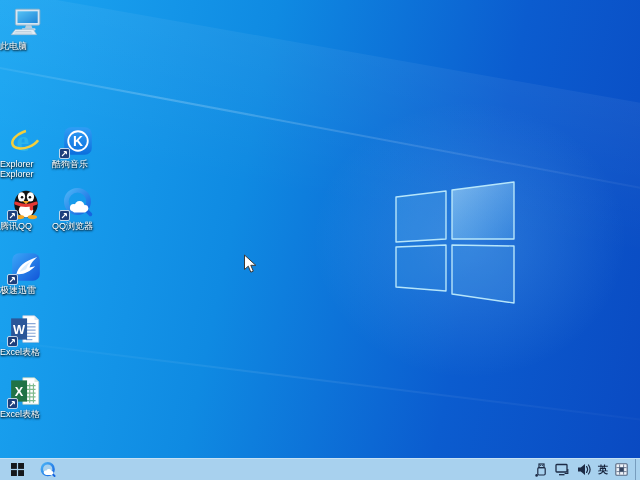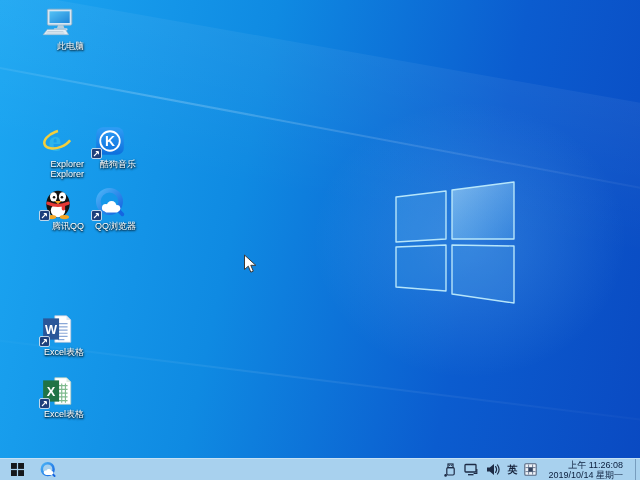--- a/index.html
+++ b/index.html
@@ -29,21 +29,21 @@
     transform:rotate(7deg);transform-origin:left center;opacity:.4;
   }
   .band{
     position:absolute;left:-120px;top:-30px;width:920px;height:150px;
     background:linear-gradient(rgba(255,255,255,.05),rgba(255,255,255,0));
     transform:rotate(10deg);transform-origin:left center;
   }
   .winlogo{position:absolute;left:378px;top:164px}
   
   .dicon{
-    position:absolute;width:52px;text-align:right;cursor:default;padding-left:32px;
+    position:absolute;width:52px;text-align:left;cursor:default;
   }
   .dicon .art{position:relative;width:34px;height:34px;margin:0 auto}
   .dicon .art > svg.main{width:34px;height:34px;display:block}
   .badge{position:absolute;left:-2px;bottom:-1px;width:11px;height:11px}
   .lbl{
     margin-top:1px;font-size:9px;line-height:10px;color:#fff;
     text-shadow:0 1px 2px rgba(0,0,0,.9),1px 1px 2px rgba(0,0,0,.6);
     word-break:break-word;
   }
   
@@ -192,20 +192,40 @@
         </g>
       </svg>
       <svg class="badge" viewBox="0 0 11 11">
         <rect x="0.5" y="0.5" width="10" height="10" rx="1.5" fill="#1d3f7c" stroke="#e8f2fa" stroke-width="0.8"></rect>
         <path d="M3 8 L7.4 3.6 M7.4 3.6 h-2.6 M7.4 3.6 v2.6" stroke="#fff" stroke-width="1.1" fill="none"></path>
       </svg>
     </div>
     <div class="lbl">QQ浏览器</div>
   </div>
 
+  <div class="dicon" style="left:0;top:250px">
+    <div class="art">
+      <svg class="main" viewBox="0 0 32 32">
+        <defs>
+            <linearGradient id="xl" x1="0" y1="0" x2="1" y2="1">
+          <stop offset="0" stop-color="#3aa7f8"></stop>
+              <stop offset="1" stop-color="#1255d8"></stop>
+            </linearGradient>
+          </defs>
+        <rect x="3" y="3" width="26" height="26" rx="6.5" fill="url(#xl)"></rect>
+        <path d="M7 22.5 C9 15.5 14 10.5 26.5 6.5 C21.5 11 20.4 13.2 19.4 16.4 L24.6 15.2 C19.4 20.6 12.8 23.6 7 22.5 z" fill="#ffffff"></path>
+        <path d="M10 20.5 C12.5 16.5 15.5 13.5 20.5 10.8 C17.5 14 16.8 16 16.2 18.2 z" fill="#cfe8ff" opacity="0.8"></path>
+      </svg>
+      <svg class="badge" viewBox="0 0 11 11">
+        <rect x="0.5" y="0.5" width="10" height="10" rx="1.5" fill="#1d3f7c" stroke="#e8f2fa" stroke-width="0.8"></rect>
+        <path d="M3 8 L7.4 3.6 M7.4 3.6 h-2.6 M7.4 3.6 v2.6" stroke="#fff" stroke-width="1.1" fill="none"></path>
+      </svg>
+    </div>
+    <div class="lbl">极速迅雷</div>
+  </div>
 
   <div class="dicon" style="left:0;top:312px">
     <div class="art">
       <svg class="main" viewBox="0 0 32 32">
         <path d="M13 3.5 h11 l4 4 v21 h-15 z" fill="#ffffff" stroke="#b9c7dc" stroke-width="0.7"></path>
         <path d="M24 3.5 v4 h4 z" fill="#dce6f2"></path>
         <g stroke="#8aa8d8" stroke-width="1.1">
           <path d="M16 11 h9 M16 14 h9 M16 17 h9 M16 20 h9 M16 23 h9 M16 26 h6"></path>
         </g>
         <rect x="2" y="6" width="15" height="20" fill="#2a5699"></rect>
@@ -297,23 +317,19 @@
       </svg>
     </div>
     <div class="lang">英</div>
     <div class="tray-ic">
       <svg width="13" height="13" viewBox="0 0 13 13">
         <rect x="0.8" y="0.8" width="11.4" height="11.4" rx="1" fill="#eef3f9" stroke="#55657f" stroke-width="1.1"></rect>
         <path d="M4.6 1.5 v10 M8.6 1.5 v10 M1.5 4.6 h10 M1.5 8.6 h10" stroke="#55657f" stroke-width="0.8"></path>
         <rect x="4.6" y="4.6" width="4" height="4" fill="#33435e"></rect>
       </svg>
     </div>
-    <div class="clock">
-      <div>上午 11:26:08</div>
-      <div>2019/10/14 星期一</div>
-    </div>
     <div class="show-desktop"></div>
   </div>
 </div>
 
 <svg class="cursor" style="left:243px;top:254px" width="14" height="20" viewBox="0 0 14 20">
   <path d="M1.5 1 L1.5 15.5 L5.3 12.2 L7.8 18.2 L10.3 17.1 L7.8 11.3 L12.8 11.3 Z" fill="#ffffff" stroke="#3a3a3a" stroke-width="1"></path>
 </svg>
 
 </body></html>

